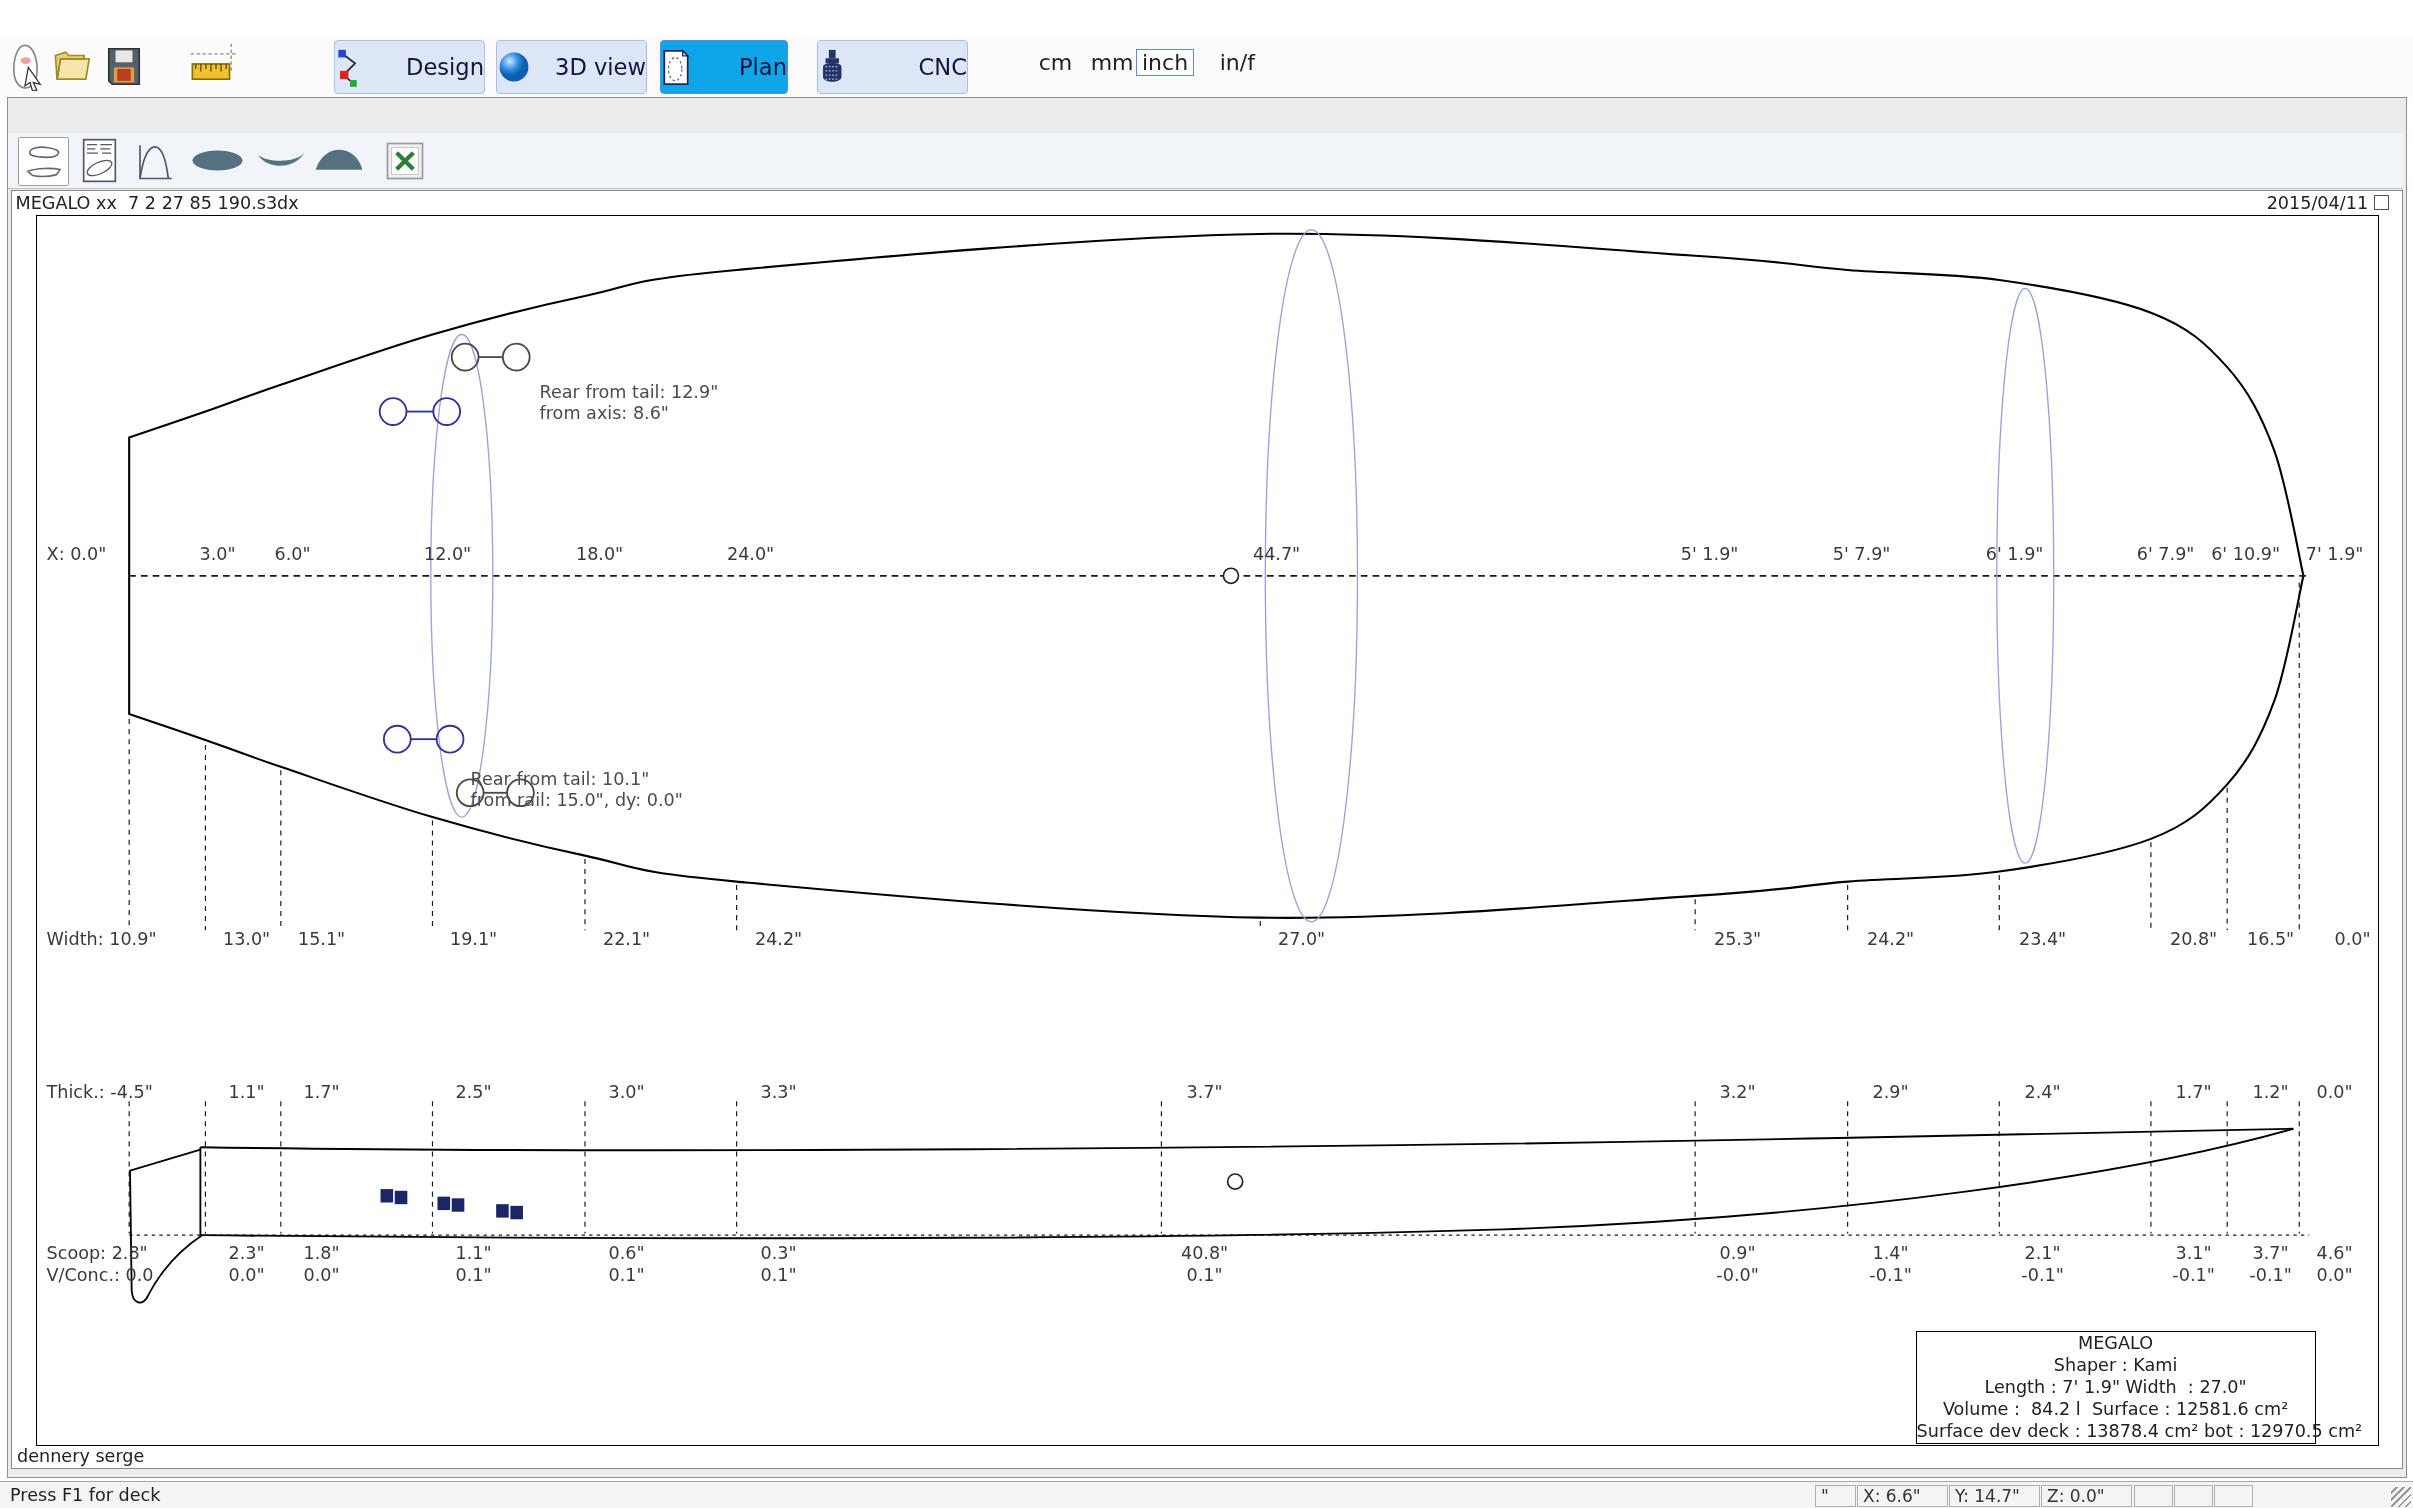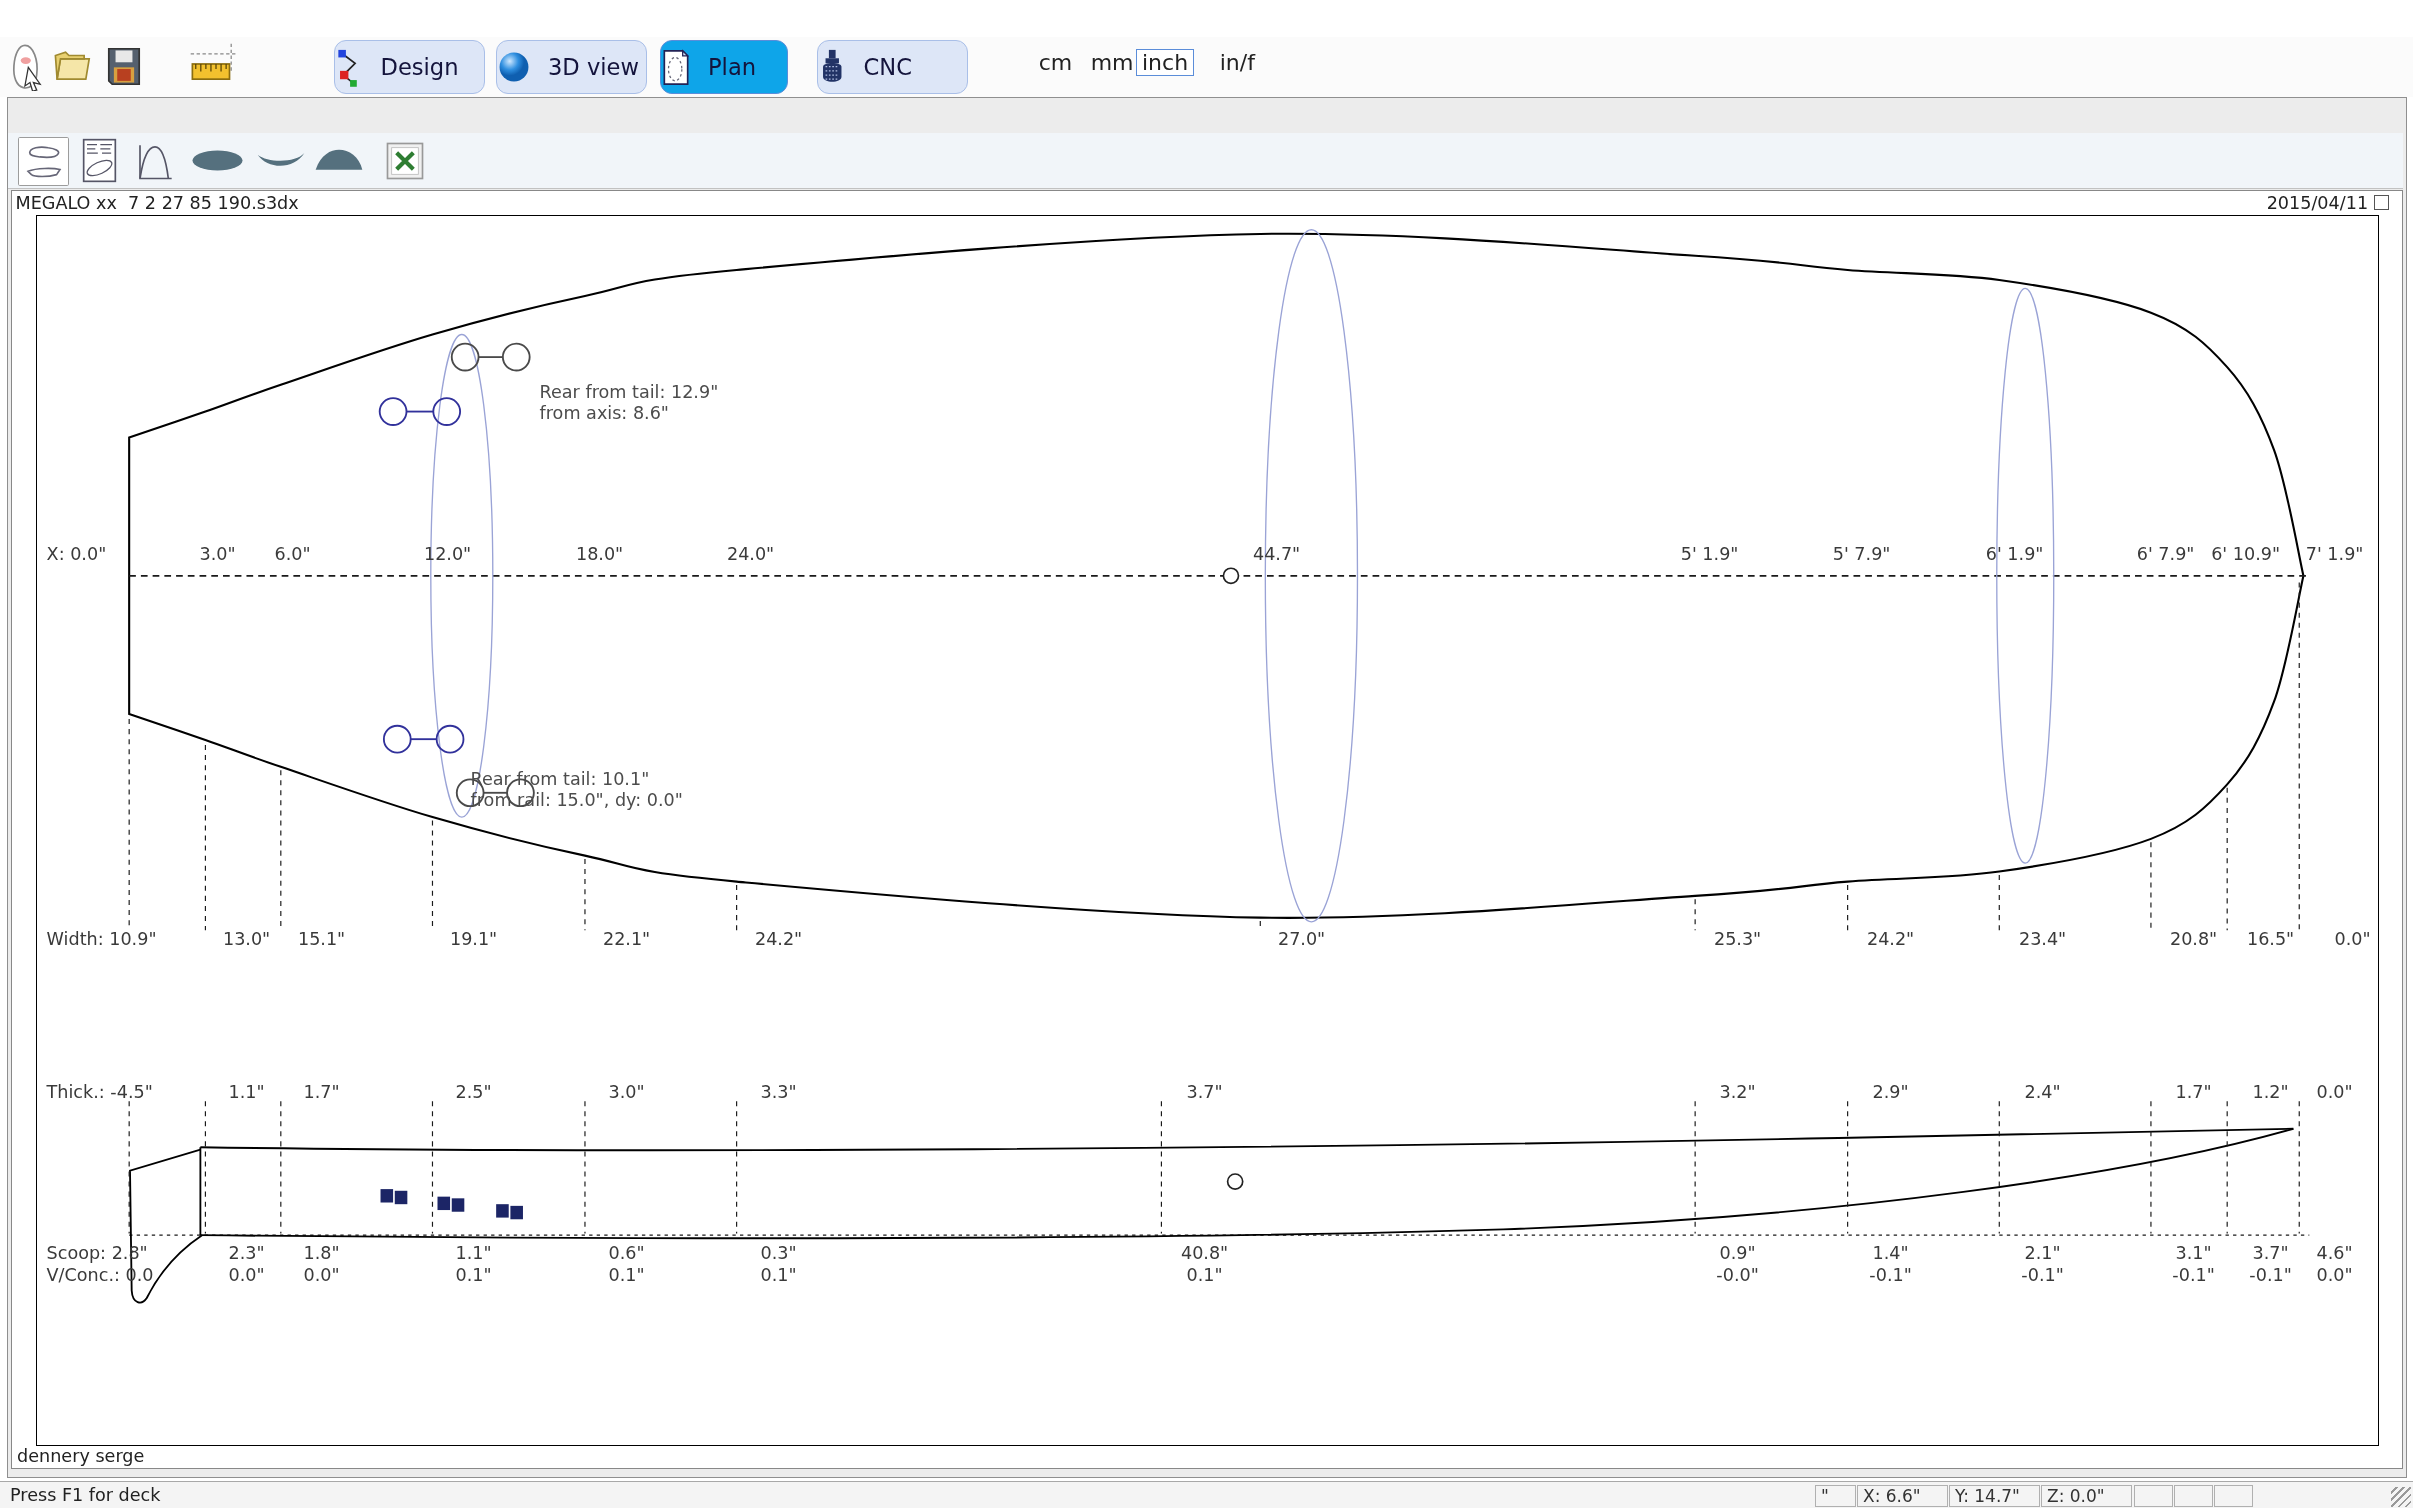--- a/index.html
+++ b/index.html
@@ -6,21 +6,21 @@
   #app{position:relative;width:2413px;height:1508px;background:#ffffff;
        font-family:"DejaVu Sans",sans-serif;overflow:hidden;}
   
   #menubar{position:absolute;left:0;top:0;width:2413px;height:35px;background:#fdfdfd;
            border-bottom:1.7px solid #555;}
   .menu-item{position:absolute;top:5px;font-size:20px;color:#111;cursor:default;}
   
   #toolbar{position:absolute;left:0;top:37px;width:2413px;height:60px;background:#fbfbfb;}
   .tb-icon{position:absolute;top:5px;width:44px;height:49px;}
   .tb-btn{position:absolute;top:3.4px;height:52px;background:#dde6f7;border:0.8px solid #a9bfe8;
-          border-radius:12px;display:flex;align-items:center;justify-content:flex-start;gap:17px;
+          border-radius:4px;display:flex;align-items:center;justify-content:space-between;gap:9px;
           font-size:22.6px;color:#14143c;}
   .tb-btn.sel{background:#0ea5e9;border:1.7px solid #5b8dd9;}
   .unit{position:absolute;top:11.7px;font-size:22px;color:#222;padding:1.7px 6.7px;}
   .unit.sel{border:1.7px solid #5b8dd9;background:#fff;padding:0px 5px;}
   
   #child{position:absolute;left:6.7px;top:97px;width:2398px;height:1379px;background:#ececec;
          border:0.8px solid #8f8f8f;}
   #titlebar{position:absolute;left:0.8px;top:0.8px;width:2395px;height:34px;
             background:linear-gradient(90deg,#26579e 0%,#26579e 35%,#4f83c4 70%,#b7d4f1 100%);
             display:flex;align-items:center;}
@@ -261,20 +261,27 @@
             </g>
         </svg>
 
         <div class="ann" style="left:503px;top:124px">
           <div>Rear from tail: 12.9"</div><div>from axis: 8.6"</div>
         </div>
         <div class="ann" style="left:434px;top:511px">
           <div>Rear from tail: 10.1"</div><div>from rail: 15.0", dy: 0.0"</div>
         </div>
 
+        <div id="infobox">
+            <div>MEGALO</div>
+            <div>Shaper : Kami</div>
+            <div>Length : 7' 1.9" Width  : 27.0"</div>
+            <div>Volume :  84.2 l  Surface : 12581.6 cm²</div>
+            <div>Surface dev deck : 13878.4 cm² bot : 12970.5 cm²</div>
+          </div>
       <span class="meas l" style="left: 10px; top: 328px;">X: 0.0"</span>
           <span class="meas" style="left: 181px; top: 328px;">3.0"</span>
           <span class="meas" style="left: 256px; top: 328px;">6.0"</span>
           <span class="meas" style="left: 411px; top: 328px;">12.0"</span>
           <span class="meas" style="left: 563px; top: 328px;">18.0"</span>
           <span class="meas" style="left: 714px; top: 328px;">24.0"</span>
           <span class="meas" style="left: 1240px; top: 328px;">44.7"</span>
           <span class="meas" style="left: 1673px; top: 328px;">5' 1.9"</span>
           <span class="meas" style="left: 1825px; top: 328px;">5' 7.9"</span>
           <span class="meas" style="left: 1978px; top: 328px;">6' 1.9"</span>

